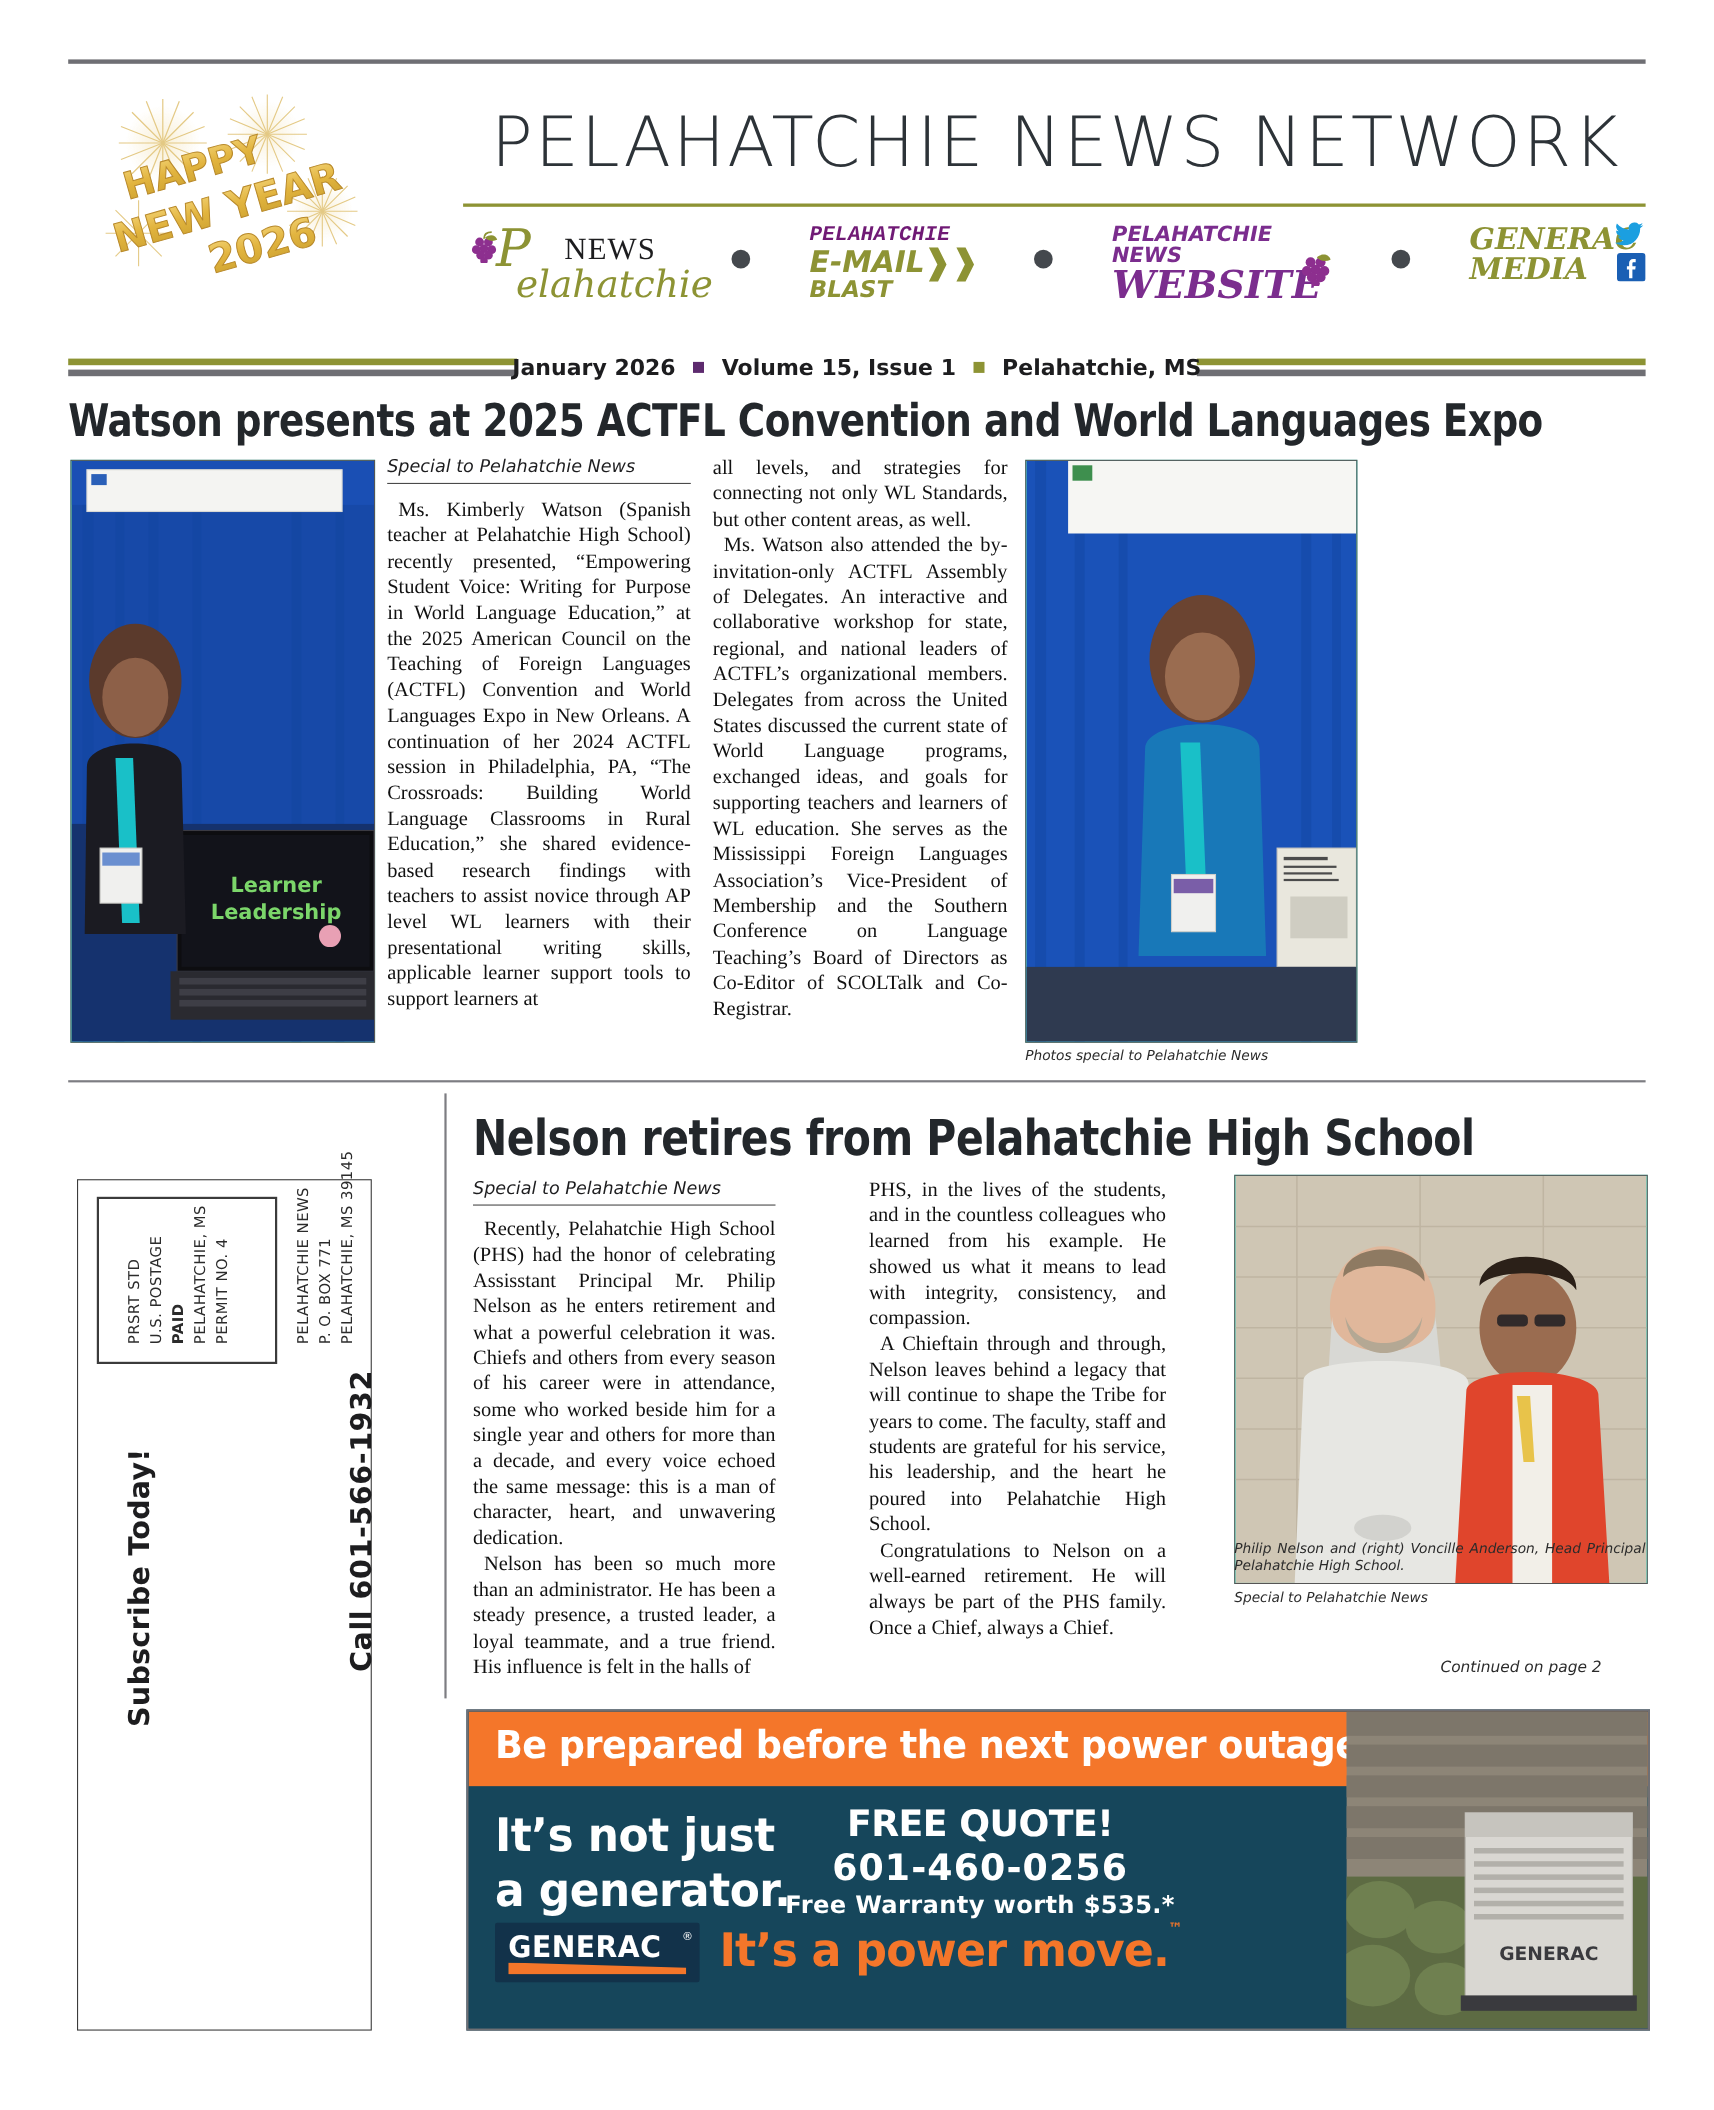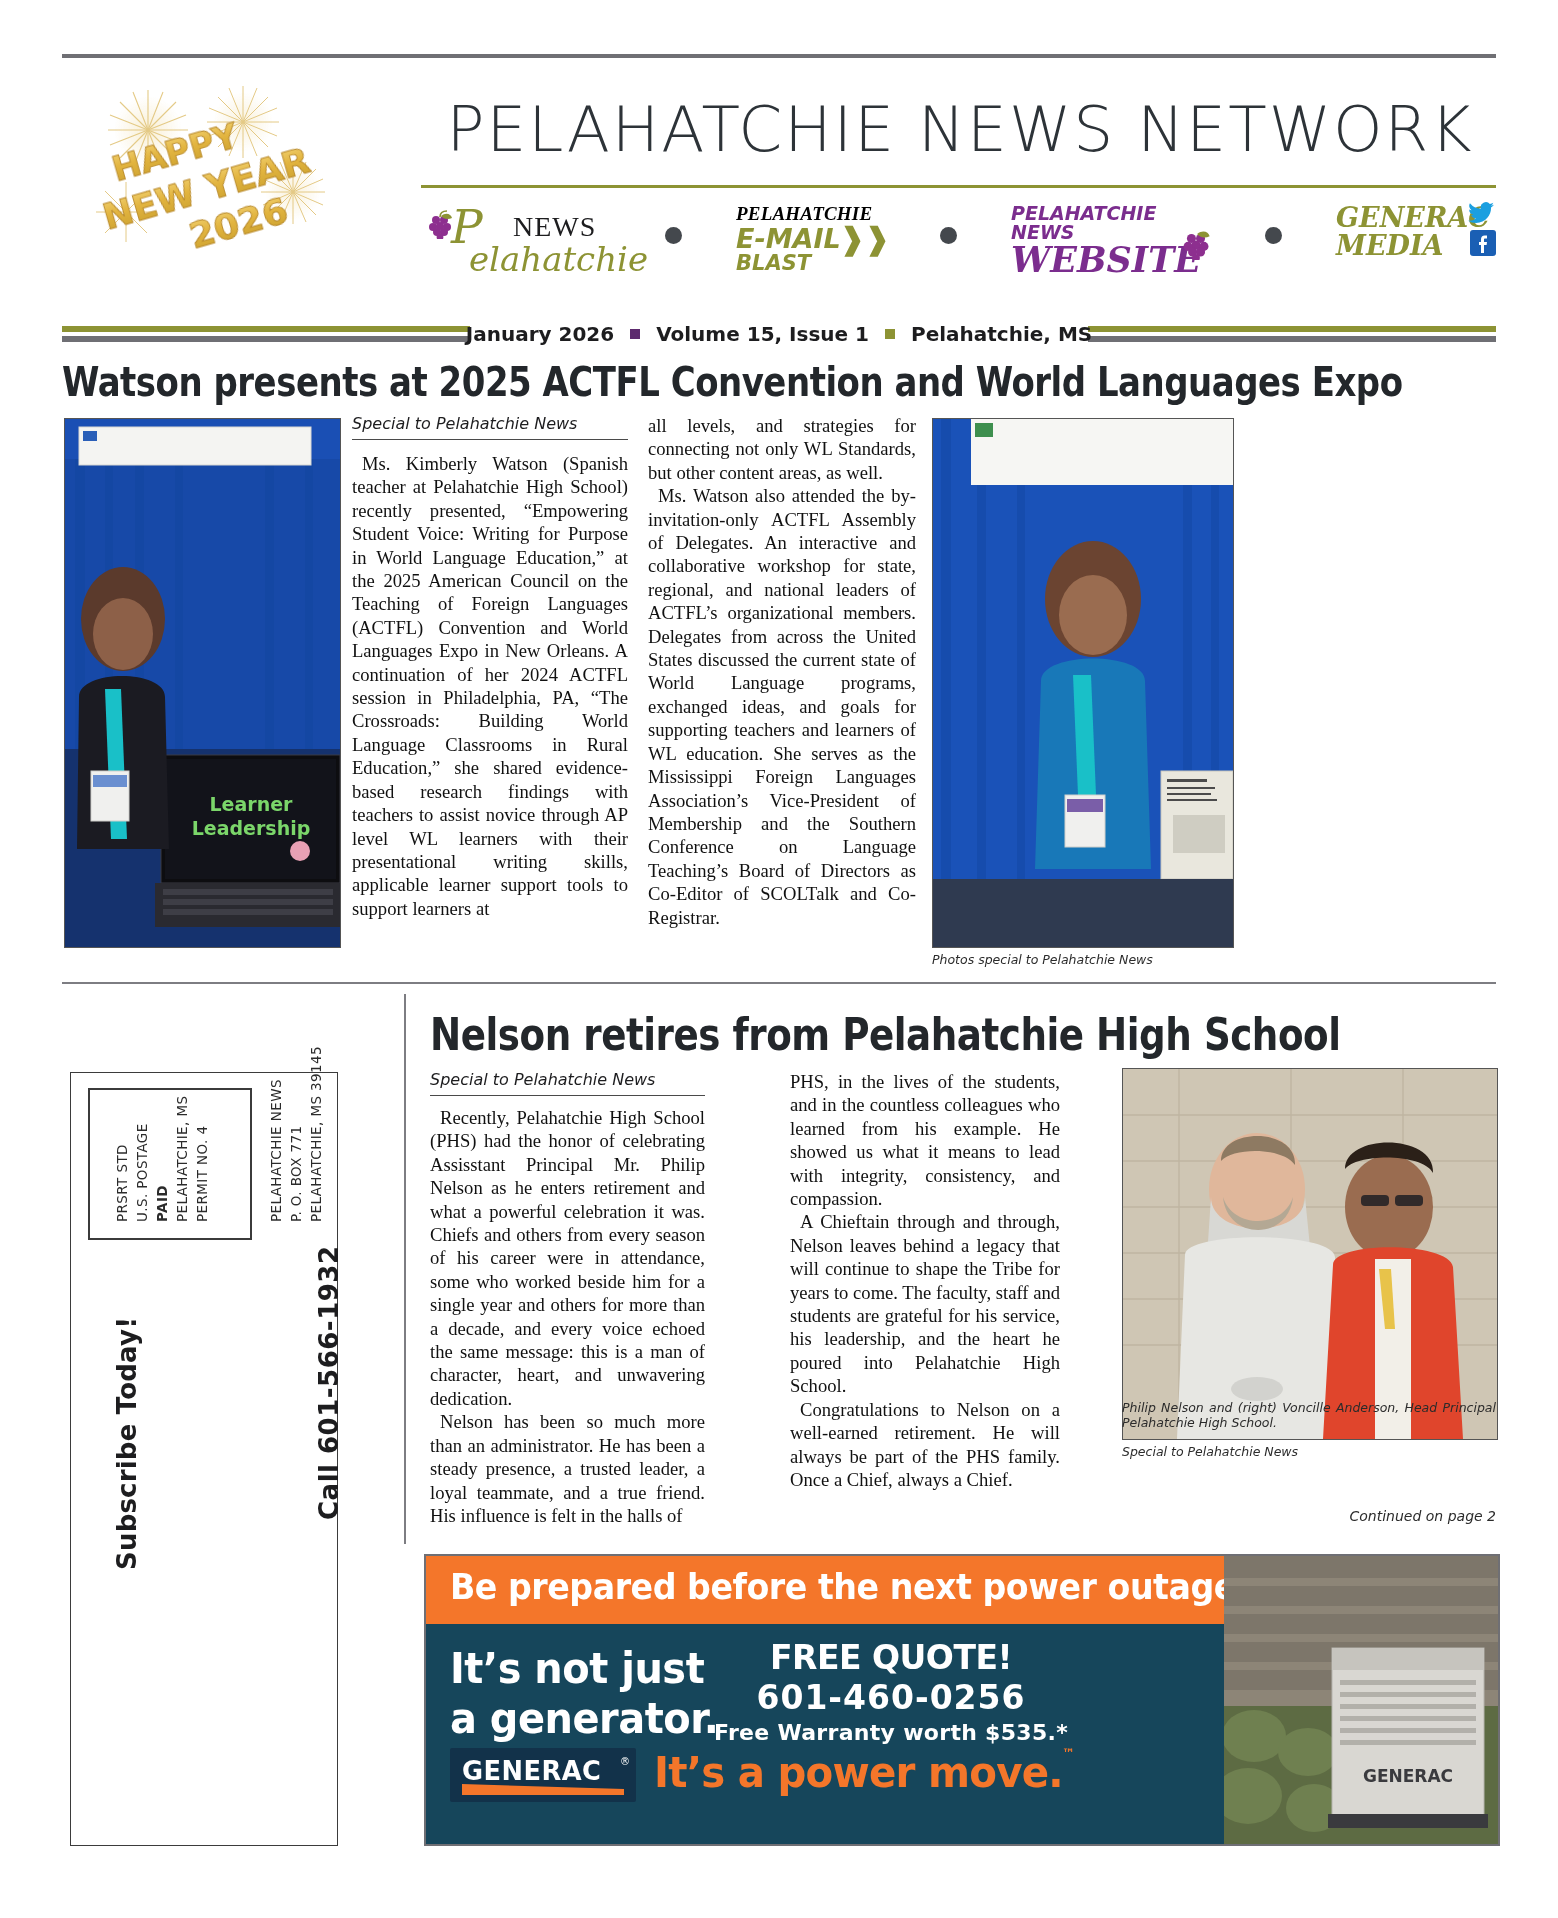--- a/index.html
+++ b/index.html
@@ -94,23 +94,23 @@
     position:absolute; left:48px; top:36px;
     font-family: "DejaVu Serif", serif;
     font-style: italic;
     font-size: 34px;
     color: #8d9334;
   }
 
   
   .eblast { position:relative; width:150px; height:62px; }
   .eblast .l1 {
-    font-family: Liberation Serif, serif;
+    font-family: Liberation Mono, monospace;
     font-weight: 700; font-style: italic;
-    font-size: 19px; color: #000000;
+    font-size: 19px; color: #701a75;
     letter-spacing: .2px;
     line-height: 1;
   }
   .eblast .l2 {
     font-family: "DejaVu Sans", sans-serif;
     font-weight: 700; font-style: italic;
     font-size: 27px; color: #8d9334;
     line-height: 1.05;
     margin-top: 2px;
   }
@@ -756,21 +756,21 @@
       <path d="M252 190 L252 370 L288 370 L288 190 Z" fill="#f2efe8"></path>
       <path d="M256 200 L262 260 L272 260 L268 200 Z" fill="#e8c34a"></path>
       <ellipse cx="134" cy="320" rx="26" ry="12" fill="#c9c9c4" opacity="0.7"></ellipse>
     </svg>
   </div>
 
   <div class="caption" style="position:absolute; left:1122px; top:1444px; width:374px;">Special to Pelahatchie News</div>
 
   <div class="caption just" style="position:absolute; left:1122px; top:1400px; width:374px;">Philip Nelson and (right) Voncille Anderson, Head Principal Pelahatchie High School.</div>
 
-  <div class="contd" style="left:1166px; top:1508px; width:330px;text-align:right;">Continued on page 2</div>
+  <div class="contd" style="left:1126px; top:1508px; width:330px;text-align:right;">Continued on page 2</div>
 
   <div class="mailbox"></div>
   <div class="indicia"></div>
 
   <div class="rot indicia-text" style="left:112px; top:1222px; transform: rotate(-90deg);">
     <div>PRSRT STD</div>
     <div>U.S. POSTAGE</div>
     <div style="font-weight:700;">PAID</div>
     <div>PELAHATCHIE, MS</div>
     <div>PERMIT NO. 4</div>

